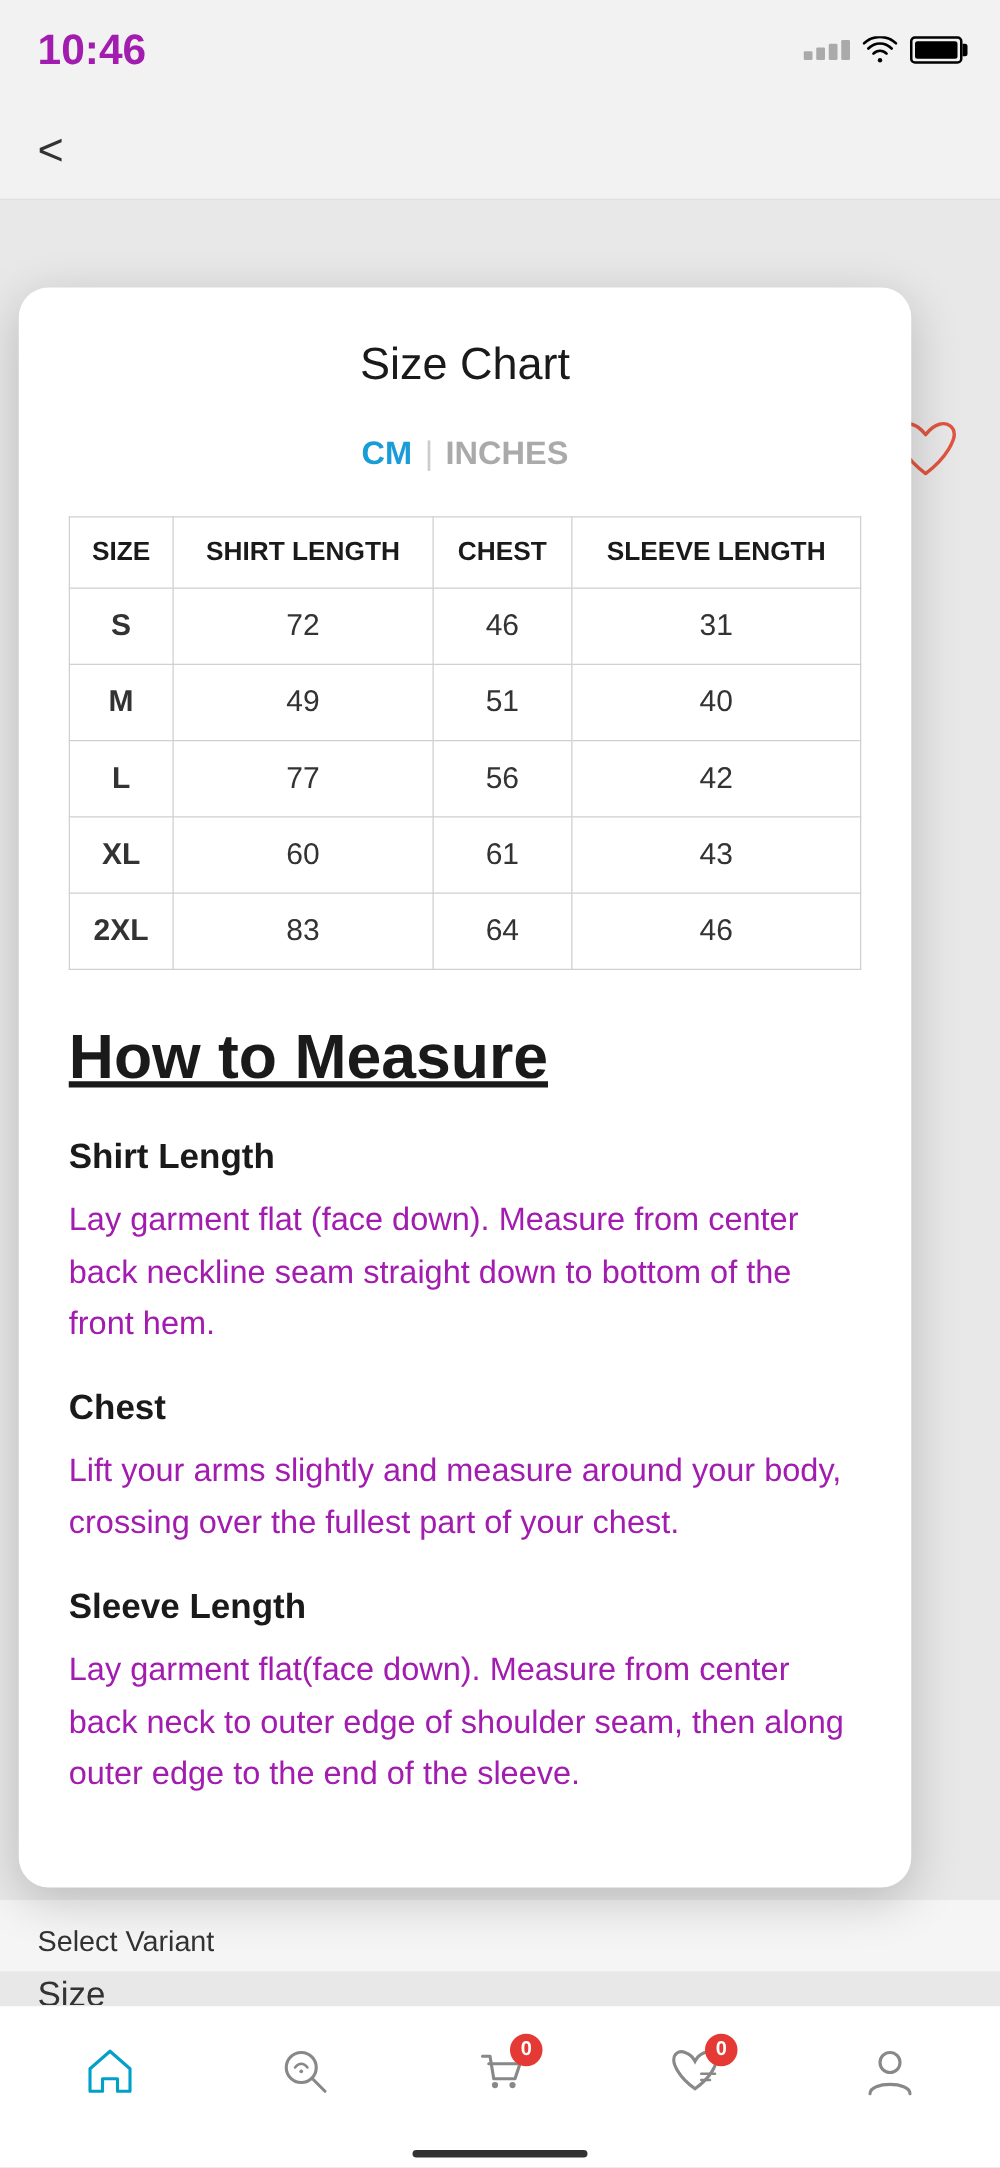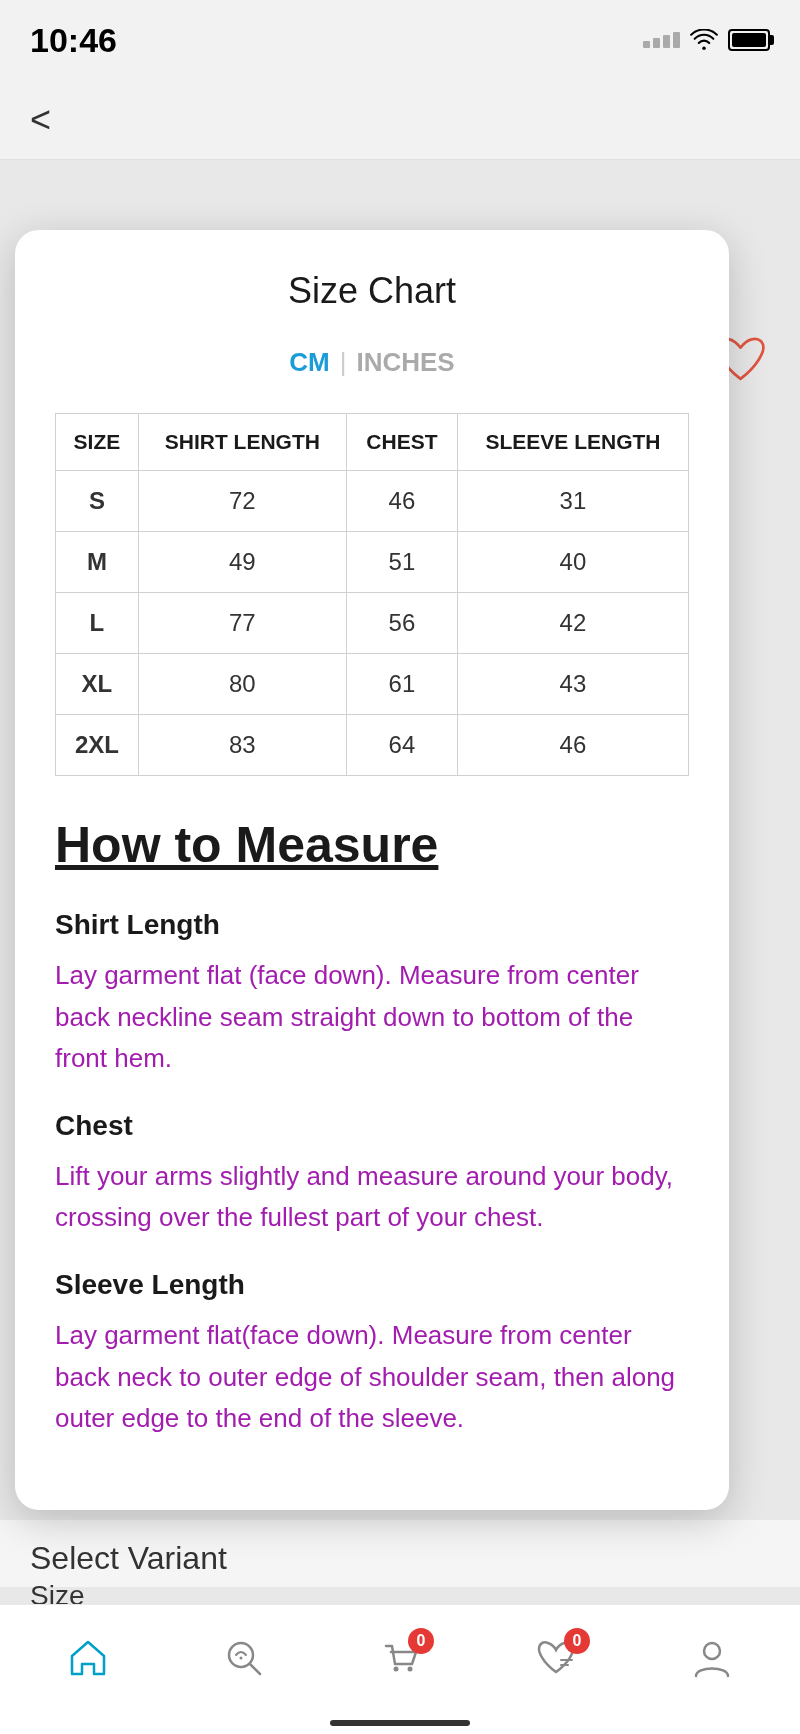--- a/index.html
+++ b/index.html
@@ -19,21 +19,21 @@
       height: 80px;
       background: #f2f2f2;
       display: flex;
       align-items: center;
       justify-content: space-between;
       padding: 0 30px;
     }
     .status-time {
       font-size: 34px;
       font-weight: 600;
-      color: #000000;
+      color: #a21caf;
     }
     .status-icons {
       display: flex;
       align-items: center;
       gap: 10px;
     }
     .signal-dots {
       display: flex; gap: 3px; align-items: flex-end;
     }
     .signal-dots span {
@@ -124,21 +124,21 @@
     
     .select-variant {
       position: absolute;
       top: 1520px;
       left: 0;
       width: 100%;
       padding: 20px 30px 10px;
       background: #f5f5f5;
     }
     .select-variant-label {
-      font-size: 32px;
+      font-size: 23px;
       color: #333;
       font-weight: 500;
     }
     .size-label {
       font-size: 28px;
       color: #333;
       font-weight: 500;
       position: absolute;
       top: 1580px;
       left: 30px;
@@ -405,21 +405,21 @@
           <td>40</td>
         </tr>
         <tr>
           <td>L</td>
           <td>77</td>
           <td>56</td>
           <td>42</td>
         </tr>
         <tr>
           <td>XL</td>
-          <td>80</td>
+          <td>60</td>
           <td>61</td>
           <td>43</td>
         </tr>
         <tr>
           <td>2XL</td>
           <td>83</td>
           <td>64</td>
           <td>46</td>
         </tr>
       </tbody>

